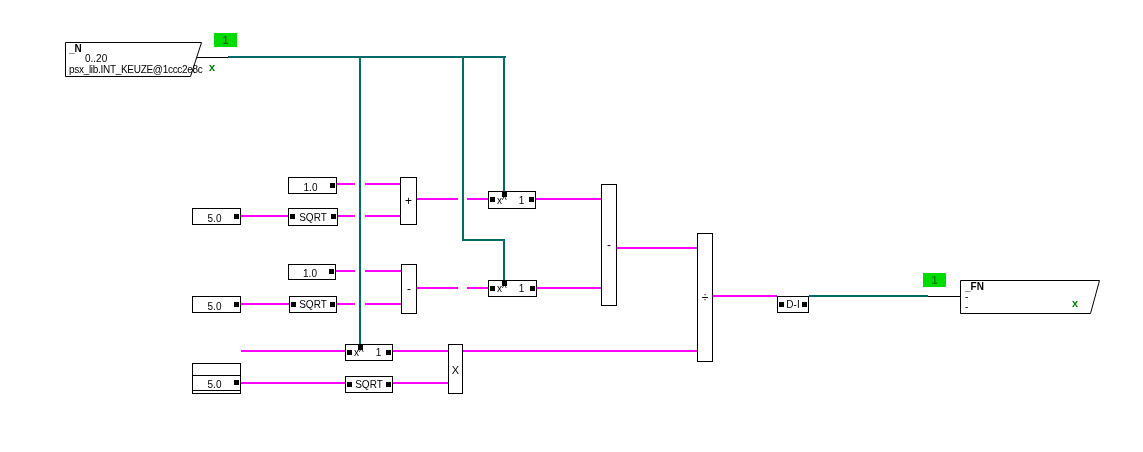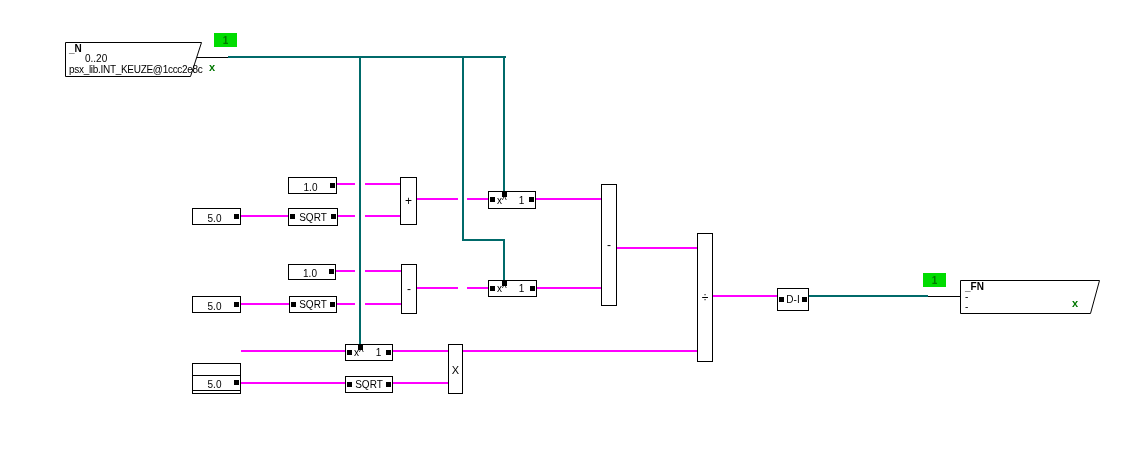--- a/index.html
+++ b/index.html
@@ -169,21 +169,21 @@
   <div class="box opx" style="left:448px;top:344px;width:15px;height:50px">
     <span style="margin-top:2px">X</span>
   </div>
 
   <div class="box op" style="left:601px;top:184px;width:16px;height:122px">
     <span>-</span>
   </div>
   <div class="box op" style="left:697px;top:233px;width:16px;height:129px">
     <span>÷</span>
   </div>
-  <div class="box" style="left:777px;top:288px;width:32px;height:23px">
+  <div class="box" style="left:777px;top:296px;width:32px;height:17px">
     <span>D-I</span>
     <i class="pin pl"></i>
     <i class="pin pr"></i>
   </div>
 
   <div class="badge" style="left:923px;top:273px">1</div>
   <div class="flag" style="left:960px;top:280px;width:141px;height:27px">
     <svg width="141" height="34" viewBox="0 0 141 34">
       <polygon points="0.5,0.5 139.5,0.5 130.5,33.5 0.5,33.5" fill="#ffffff" stroke="#000000" stroke-width="1"></polygon>
     </svg>

